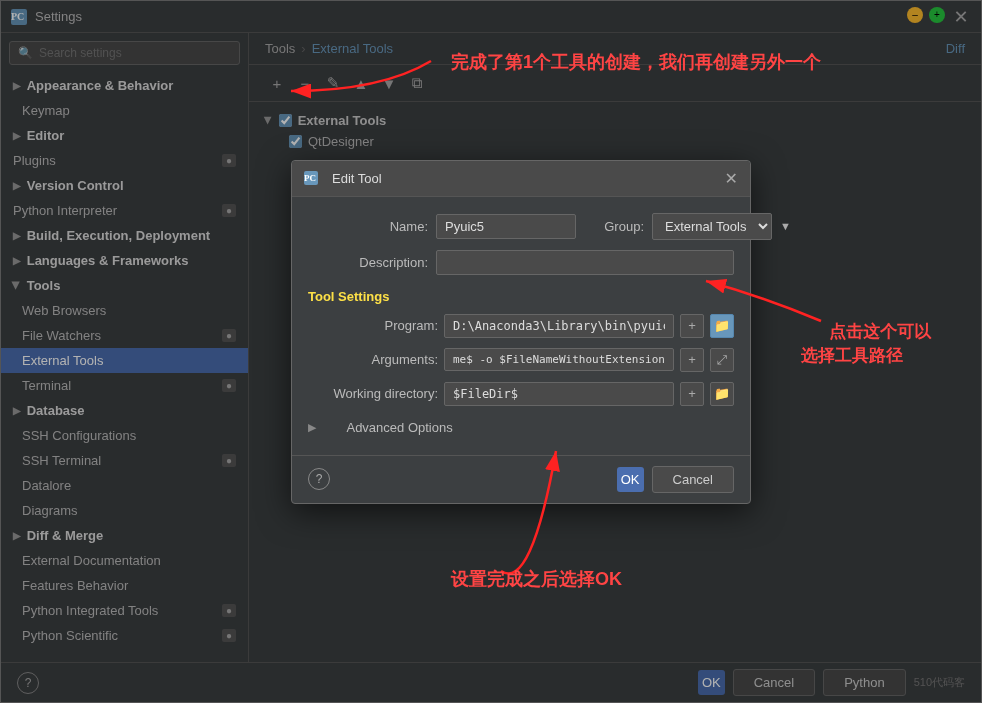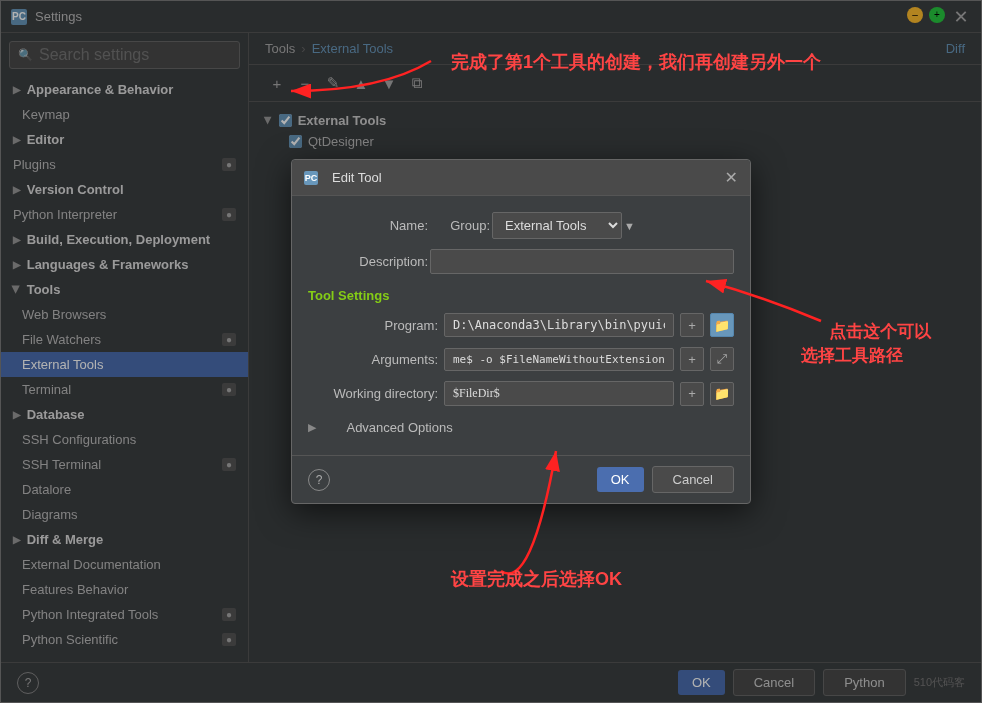--- a/index.html
+++ b/index.html
@@ -33,22 +33,22 @@
       padding: 0 10px;
       border-bottom: 1px solid #555;
       flex-shrink: 0;
     }
     .title-bar-icon {
       width: 16px;
       height: 16px;
       margin-right: 8px;
       background: #6897bb;
       border-radius: 2px;
-      display: flex; align-items: center; justify-content: center;
-      font-size: 10px; color: white; font-weight: bold;
+      display: flex; align-items: center; 
+      font-size: 10px; color: white; font-weight: bold; font-family: Liberation Serif, serif;
     }
     .title-bar-text {
       color: #bbbbbb;
       font-size: 13px;
       flex: 1;
     }
     .title-bar-controls {
       display: flex; gap: 6px;
     }
     .title-btn {
@@ -88,21 +88,21 @@
       background: #4a4a4a;
       border: 1px solid #666;
       border-radius: 3px;
       padding: 4px 8px;
       color: #aaa;
       font-size: 12px;
       display: flex; align-items: center; gap: 6px;
     }
     .search-box input {
       background: transparent; border: none; outline: none;
-      color: #ccc; font-size: 16px; width: 100%;
+      color: #ccc; font-size: 12px; width: 100%;
     }
 
     .sidebar-item {
       padding: 5px 12px;
       color: #bbbbbb;
       cursor: pointer;
       display: flex;
       align-items: center;
       gap: 6px;
       font-size: 13px;
@@ -186,21 +186,21 @@
       align-items: center;
       justify-content: flex-end;
       padding: 0 16px;
       gap: 8px;
       flex-shrink: 0;
     }
     .btn-primary {
       background: #4b6eaf;
       color: white;
       border: none;
-      padding: 5px 14px;
+      padding: 5px 4px;
       border-radius: 3px;
       cursor: pointer;
       font-size: 13px;
     }
     .btn-secondary {
       background: #4a4a4a;
       color: #ccc;
       border: 1px solid #666;
       padding: 5px 20px;
       border-radius: 3px;
@@ -264,21 +264,21 @@
       display: flex; align-items: center; gap: 6px;
     }
     .dialog-close {
       background: none; border: none; color: #aaa; font-size: 16px; cursor: pointer;
     }
     .dialog-body {
       padding: 16px;
       display: flex; flex-direction: column; gap: 10px;
     }
     .form-row {
-      display: flex; align-items: center; gap: 2px;
+      display: flex; align-items: center; gap: 8px;
     }
     .form-label {
       color: #bbbbbb; font-size: 13px;
       width: 120px; text-align: right; flex-shrink: 0;
     }
     .form-input {
       background: #4a4a4a;
       border: 1px solid #666;
       color: #dddddd;
       padding: 4px 8px;
@@ -293,21 +293,21 @@
       color: #dddddd;
       padding: 4px 8px;
       font-size: 13px;
       border-radius: 2px;
       outline: none;
       cursor: pointer;
       width: 130px;
     }
     .desc-input { flex: 1; }
     .section-title {
-      color: #84cc16; font-size: 13px; font-weight: bold;
+      color: #fde047; font-size: 13px; font-weight: bold;
       margin-top: 4px;
     }
     .field-row {
       display: flex; align-items: center; gap: 6px;
     }
     .field-label {
       color: #bbbbbb; font-size: 13px;
       width: 130px; text-align: right; flex-shrink: 0;
     }
     .field-input {
@@ -530,20 +530,21 @@
           <div class="title-bar-icon" style="width:14px;height:14px;font-size:9px;">PC</div>
           <span>Edit Tool</span>
         </div>
         <button class="dialog-close">✕</button>
       </div>
 
       <div class="dialog-body">
 
         <div class="form-row">
           <span class="form-label">Name:</span>
+          <input class="form-input name-input" type="text" value="Pyuic5" style="">
           <span class="form-label" style="width:60px;">Group:</span>
           <select class="group-select">
             <option>External Tools</option>
             <option>Default</option>
           </select>
           <span style="color:#aaa;font-size:11px;">▼</span>
         </div>
 
         <div class="form-row">
           <span class="form-label">Description:</span>
@@ -561,21 +562,21 @@
 
         <div class="field-row">
           <span class="field-label">Arguments:</span>
           <input class="field-input" type="text" value="me$ -o $FileNameWithoutExtension$_ui.py" style="width: 200px; font-size: 11px;">
           <button class="field-btn">+</button>
           <button class="field-btn">⤢</button>
         </div>
 
         <div class="field-row">
           <span class="field-label">Working directory:</span>
-          <input class="field-input" type="text" value="$FileDir$" style="width: 200px; font-family: Liberation Serif, serif;">
+          <input class="field-input" type="text" value="$FileDir$" style="width: 200px;">
           <button class="field-btn">+</button>
           <button class="field-btn">📁</button>
         </div>
 
         <div class="advanced-row">
           <span class="advanced-arrow">▶</span>
           <span class="advanced-label">Advanced Options</span>
         </div>
       </div>
 

